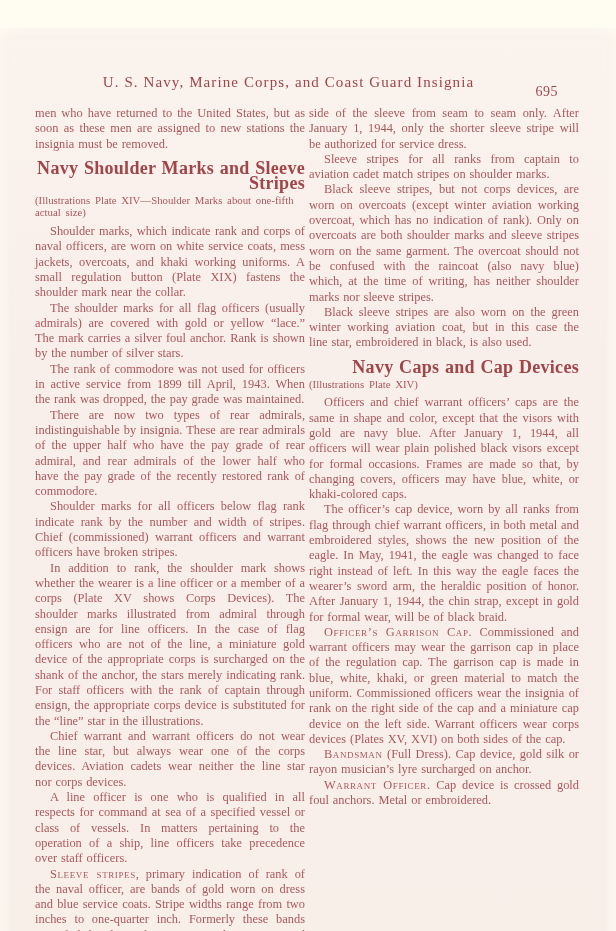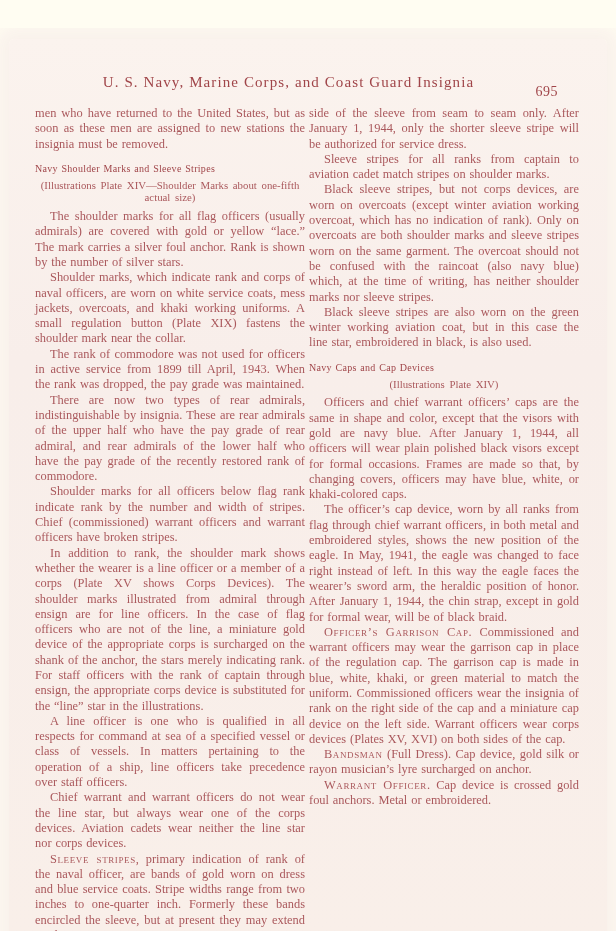--- a/index.html
+++ b/index.html
@@ -48,32 +48,32 @@
     width: 270px;
     text-align: justify;
     color: #aa585c;
     font-size: 12.4px;
     line-height: 15.3px;
     word-spacing: 0.8px;
   }
   p.para { margin: 0; text-indent: 15px; }
   p.noindent { text-indent: 0; }
   .heading {
-    font-size: 10px;
-    font-weight: normal;
+    font-size: 18px;
+    font-weight: bold;
     color: #a04549;
-    text-align: left;
+    text-align: right;
     margin: 9px 0 3px;
     text-indent: 0;
     letter-spacing: 0.3px;
     line-height: 15px;
   }
   .caption {
     font-size: 10.8px;
-    text-align: center;
+    text-align: left;
     margin: 0 0 5px;
     text-indent: 0;
     line-height: 12.6px;
     word-spacing: 2px;
   }
   .lead { font-variant: small-caps; letter-spacing: 0.6px; }
 </style>
 </head>
 <body>
 
@@ -85,28 +85,28 @@
       <span>U. S. Navy, Marine Corps, and Coast Guard Insignia</span>
       <span class="pagenum">695</span>
     </div>
 
     <div class="cols">
 
       <div class="col">
         <p class="para noindent">men who have returned to the United States, but as soon as these men are assigned to new stations the insignia must be removed.</p>
         <h2 class="heading">Navy Shoulder Marks and Sleeve Stripes</h2>
         <p class="caption">(Illustrations Plate XIV—Shoulder Marks about one-fifth actual size)</p>
+        <p class="para">Shoulder marks, which indicate rank and corps of naval officers, are worn on white service coats, mess jackets, overcoats, and khaki working uniforms.  A small regulation button (Plate XIX) fastens the shoulder mark near the collar.</p>
         <p class="para">The shoulder marks for all flag officers (usually admirals) are covered with gold or yellow “lace.”  The mark carries a silver foul anchor.  Rank is shown by the number of silver stars.</p>
-        <p class="para">Shoulder marks, which indicate rank and corps of naval officers, are worn on white service coats, mess jackets, overcoats, and khaki working uniforms.  A small regulation button (Plate XIX) fastens the shoulder mark near the collar.</p>
         <p class="para">The rank of commodore was not used for officers in active service from 1899 till April, 1943.  When the rank was dropped, the pay grade was maintained.</p>
         <p class="para">There are now two types of rear admirals, indistinguishable by insignia.  These are rear admirals of the upper half who have the pay grade of rear admiral, and rear admirals of the lower half who have the pay grade of the recently restored rank of commodore.</p>
         <p class="para">Shoulder marks for all officers below flag rank indicate rank by the number and width of stripes.  Chief (commissioned) warrant officers and warrant officers have broken stripes.</p>
         <p class="para">In addition to rank, the shoulder mark shows whether the wearer is a line officer or a member of a corps (Plate XV shows Corps Devices).  The shoulder marks illustrated from admiral through ensign are for line officers.  In the case of flag officers who are not of the line, a miniature gold device of the appropriate corps is surcharged on the shank of the anchor, the stars merely indicating rank.  For staff officers with the rank of captain through ensign, the appropriate corps device is substituted for the “line” star in the illustrations.</p>
+        <p class="para">Chief warrant and warrant officers do not wear the line star, but always wear one of the corps devices.  Aviation cadets wear neither the line star nor corps devices.</p>
         <p class="para">A line officer is one who is qualified in all respects for command at sea of a specified vessel or class of vessels.  In matters pertaining to the operation of a ship, line officers take precedence over staff officers.</p>
-        <p class="para">Chief warrant and warrant officers do not wear the line star, but always wear one of the corps devices.  Aviation cadets wear neither the line star nor corps devices.</p>
         <p class="para"><span class="lead">Sleeve stripes</span><span>, primary indication of rank of the naval officer, are bands of gold worn on dress and blue service coats.  Stripe widths range from two inches to one-quarter inch.  Formerly these bands encircled the sleeve, but at present they may extend on the out-</span></p>
       </div>
 
       <div class="col">
         <p class="para noindent">side of the sleeve from seam to seam only.  After January 1, 1944, only the shorter sleeve stripe will be authorized for service dress.</p>
         <p class="para">Sleeve stripes for all ranks from captain to aviation cadet match stripes on shoulder marks.</p>
         <p class="para">Black sleeve stripes, but not corps devices, are worn on overcoats (except winter aviation working overcoat, which has no indication of rank).  Only on overcoats are both shoulder marks and sleeve stripes worn on the same garment.  The overcoat should not be confused with the raincoat (also navy blue) which, at the time of writing, has neither shoulder marks nor sleeve stripes.</p>
         <p class="para">Black sleeve stripes are also worn on the green winter working aviation coat, but in this case the line star, embroidered in black, is also used.</p>
         <h2 class="heading">Navy Caps and Cap Devices</h2>
         <p class="caption">(Illustrations Plate XIV)</p>

